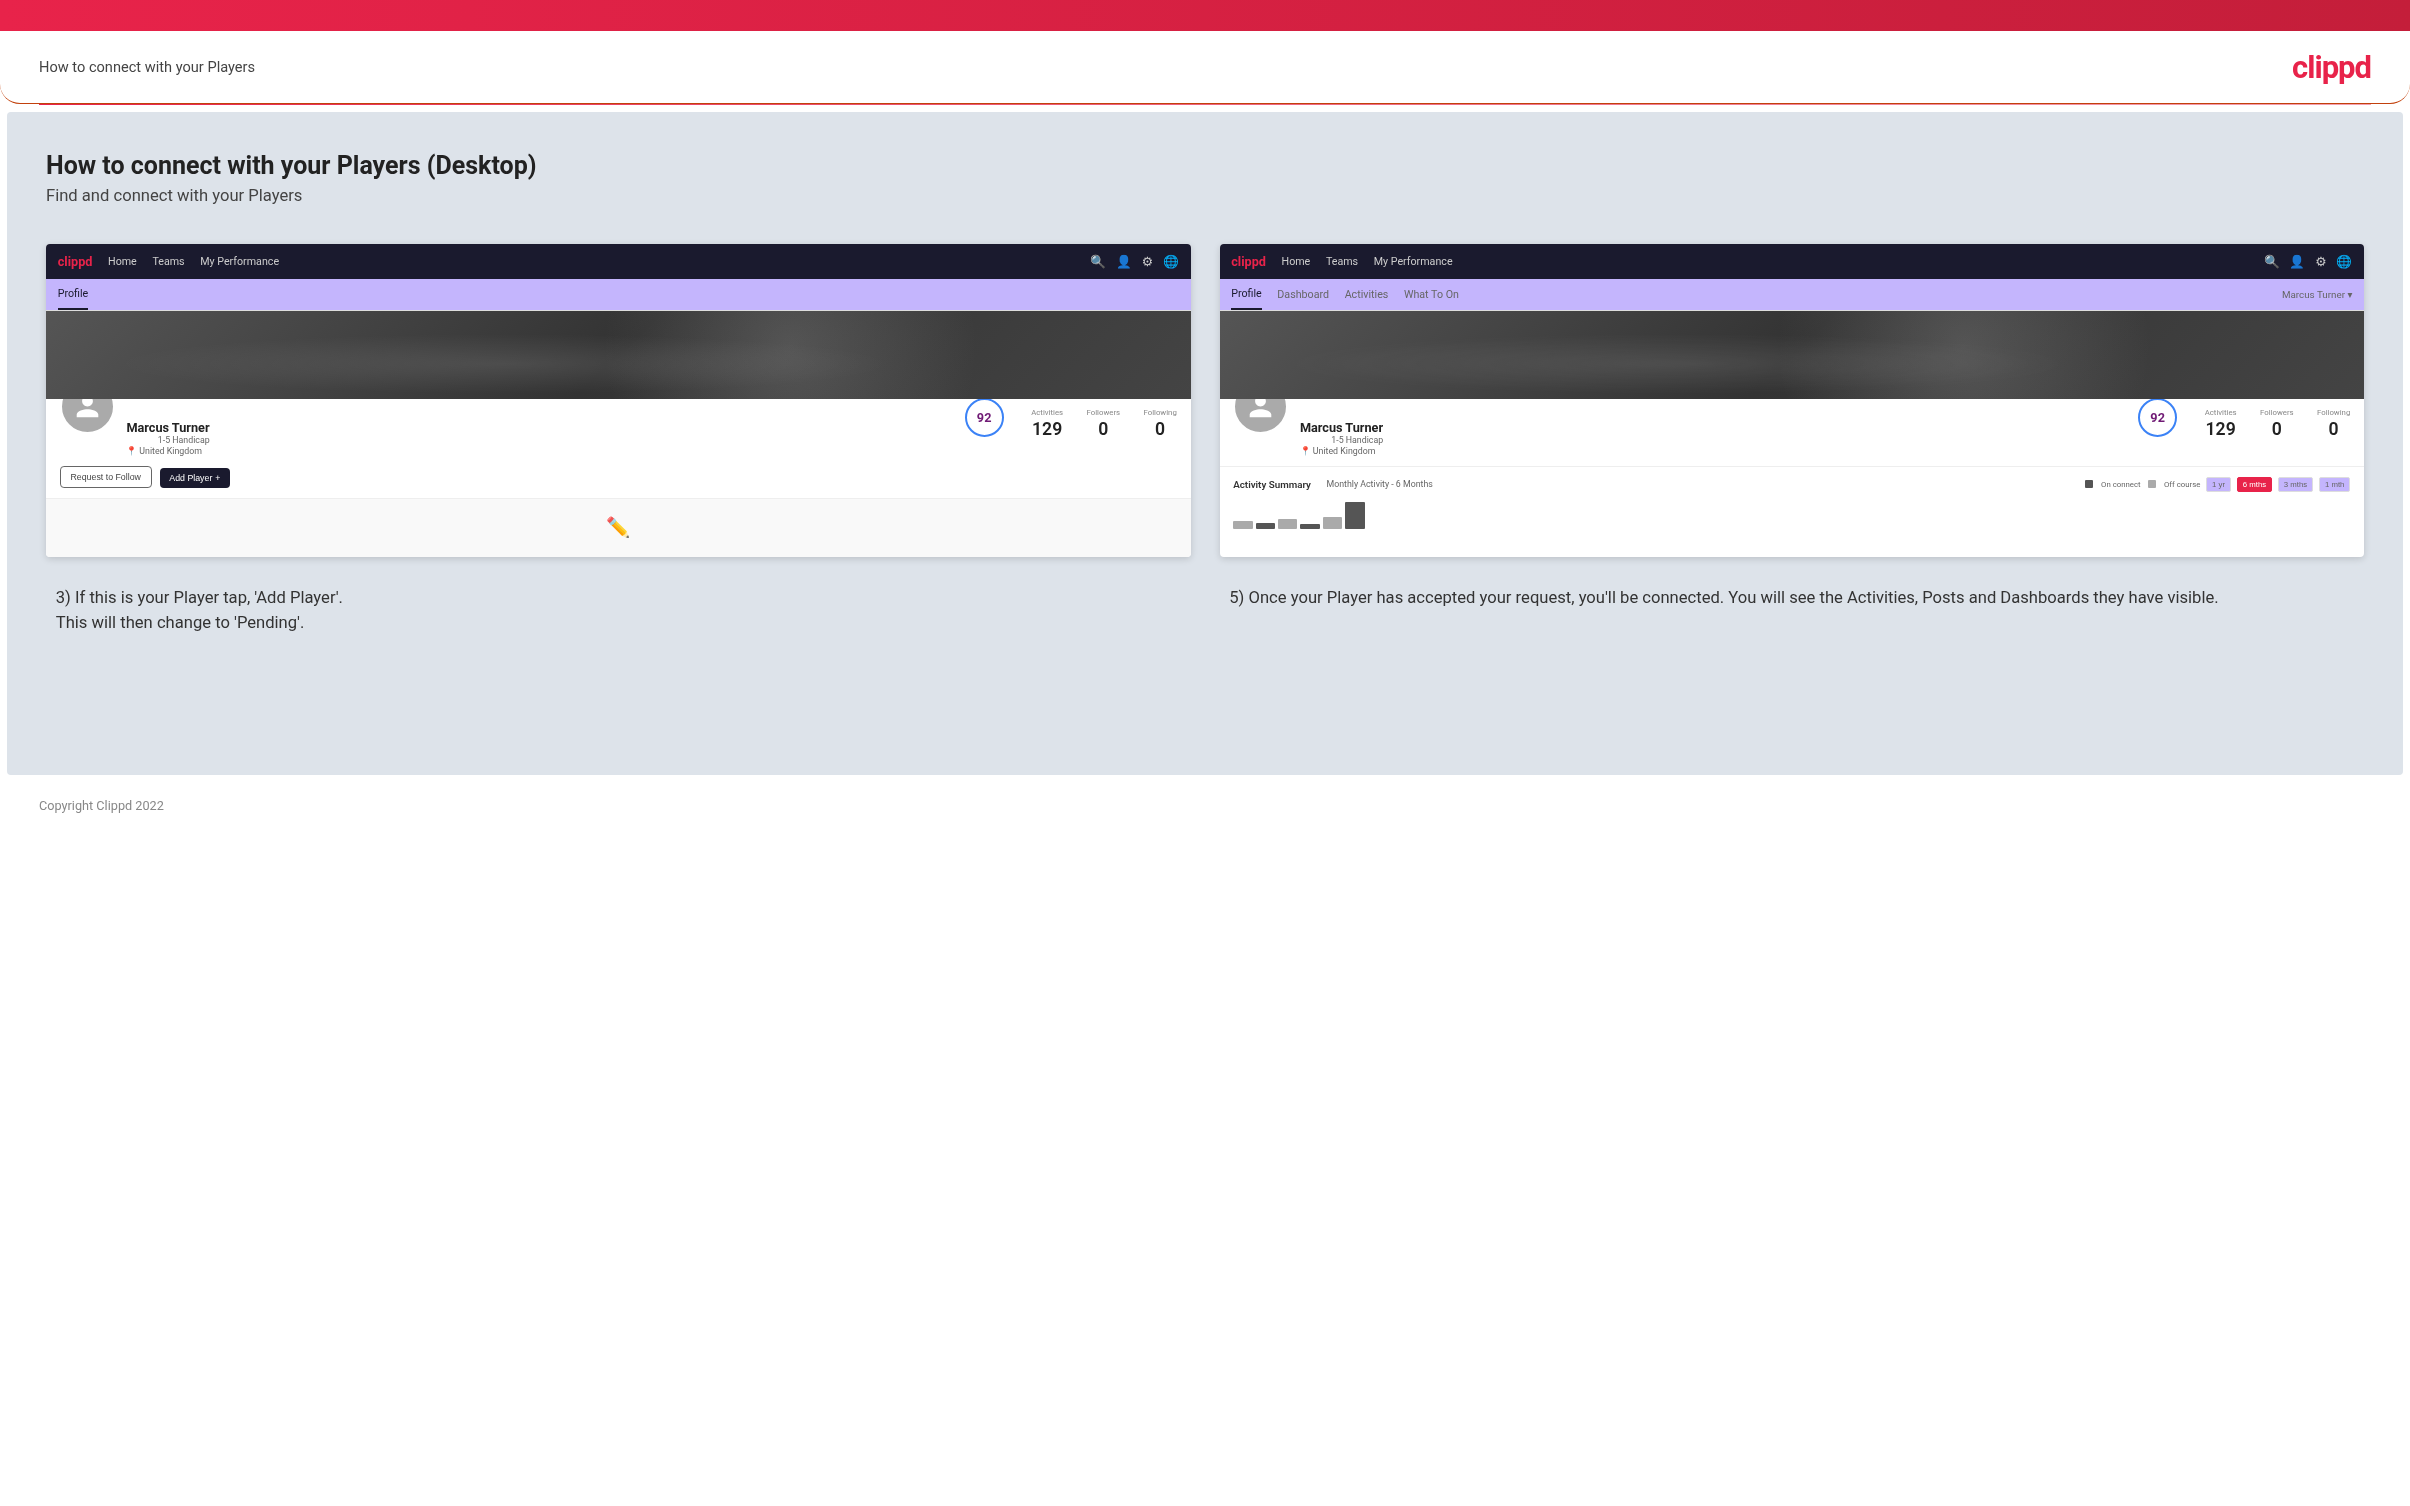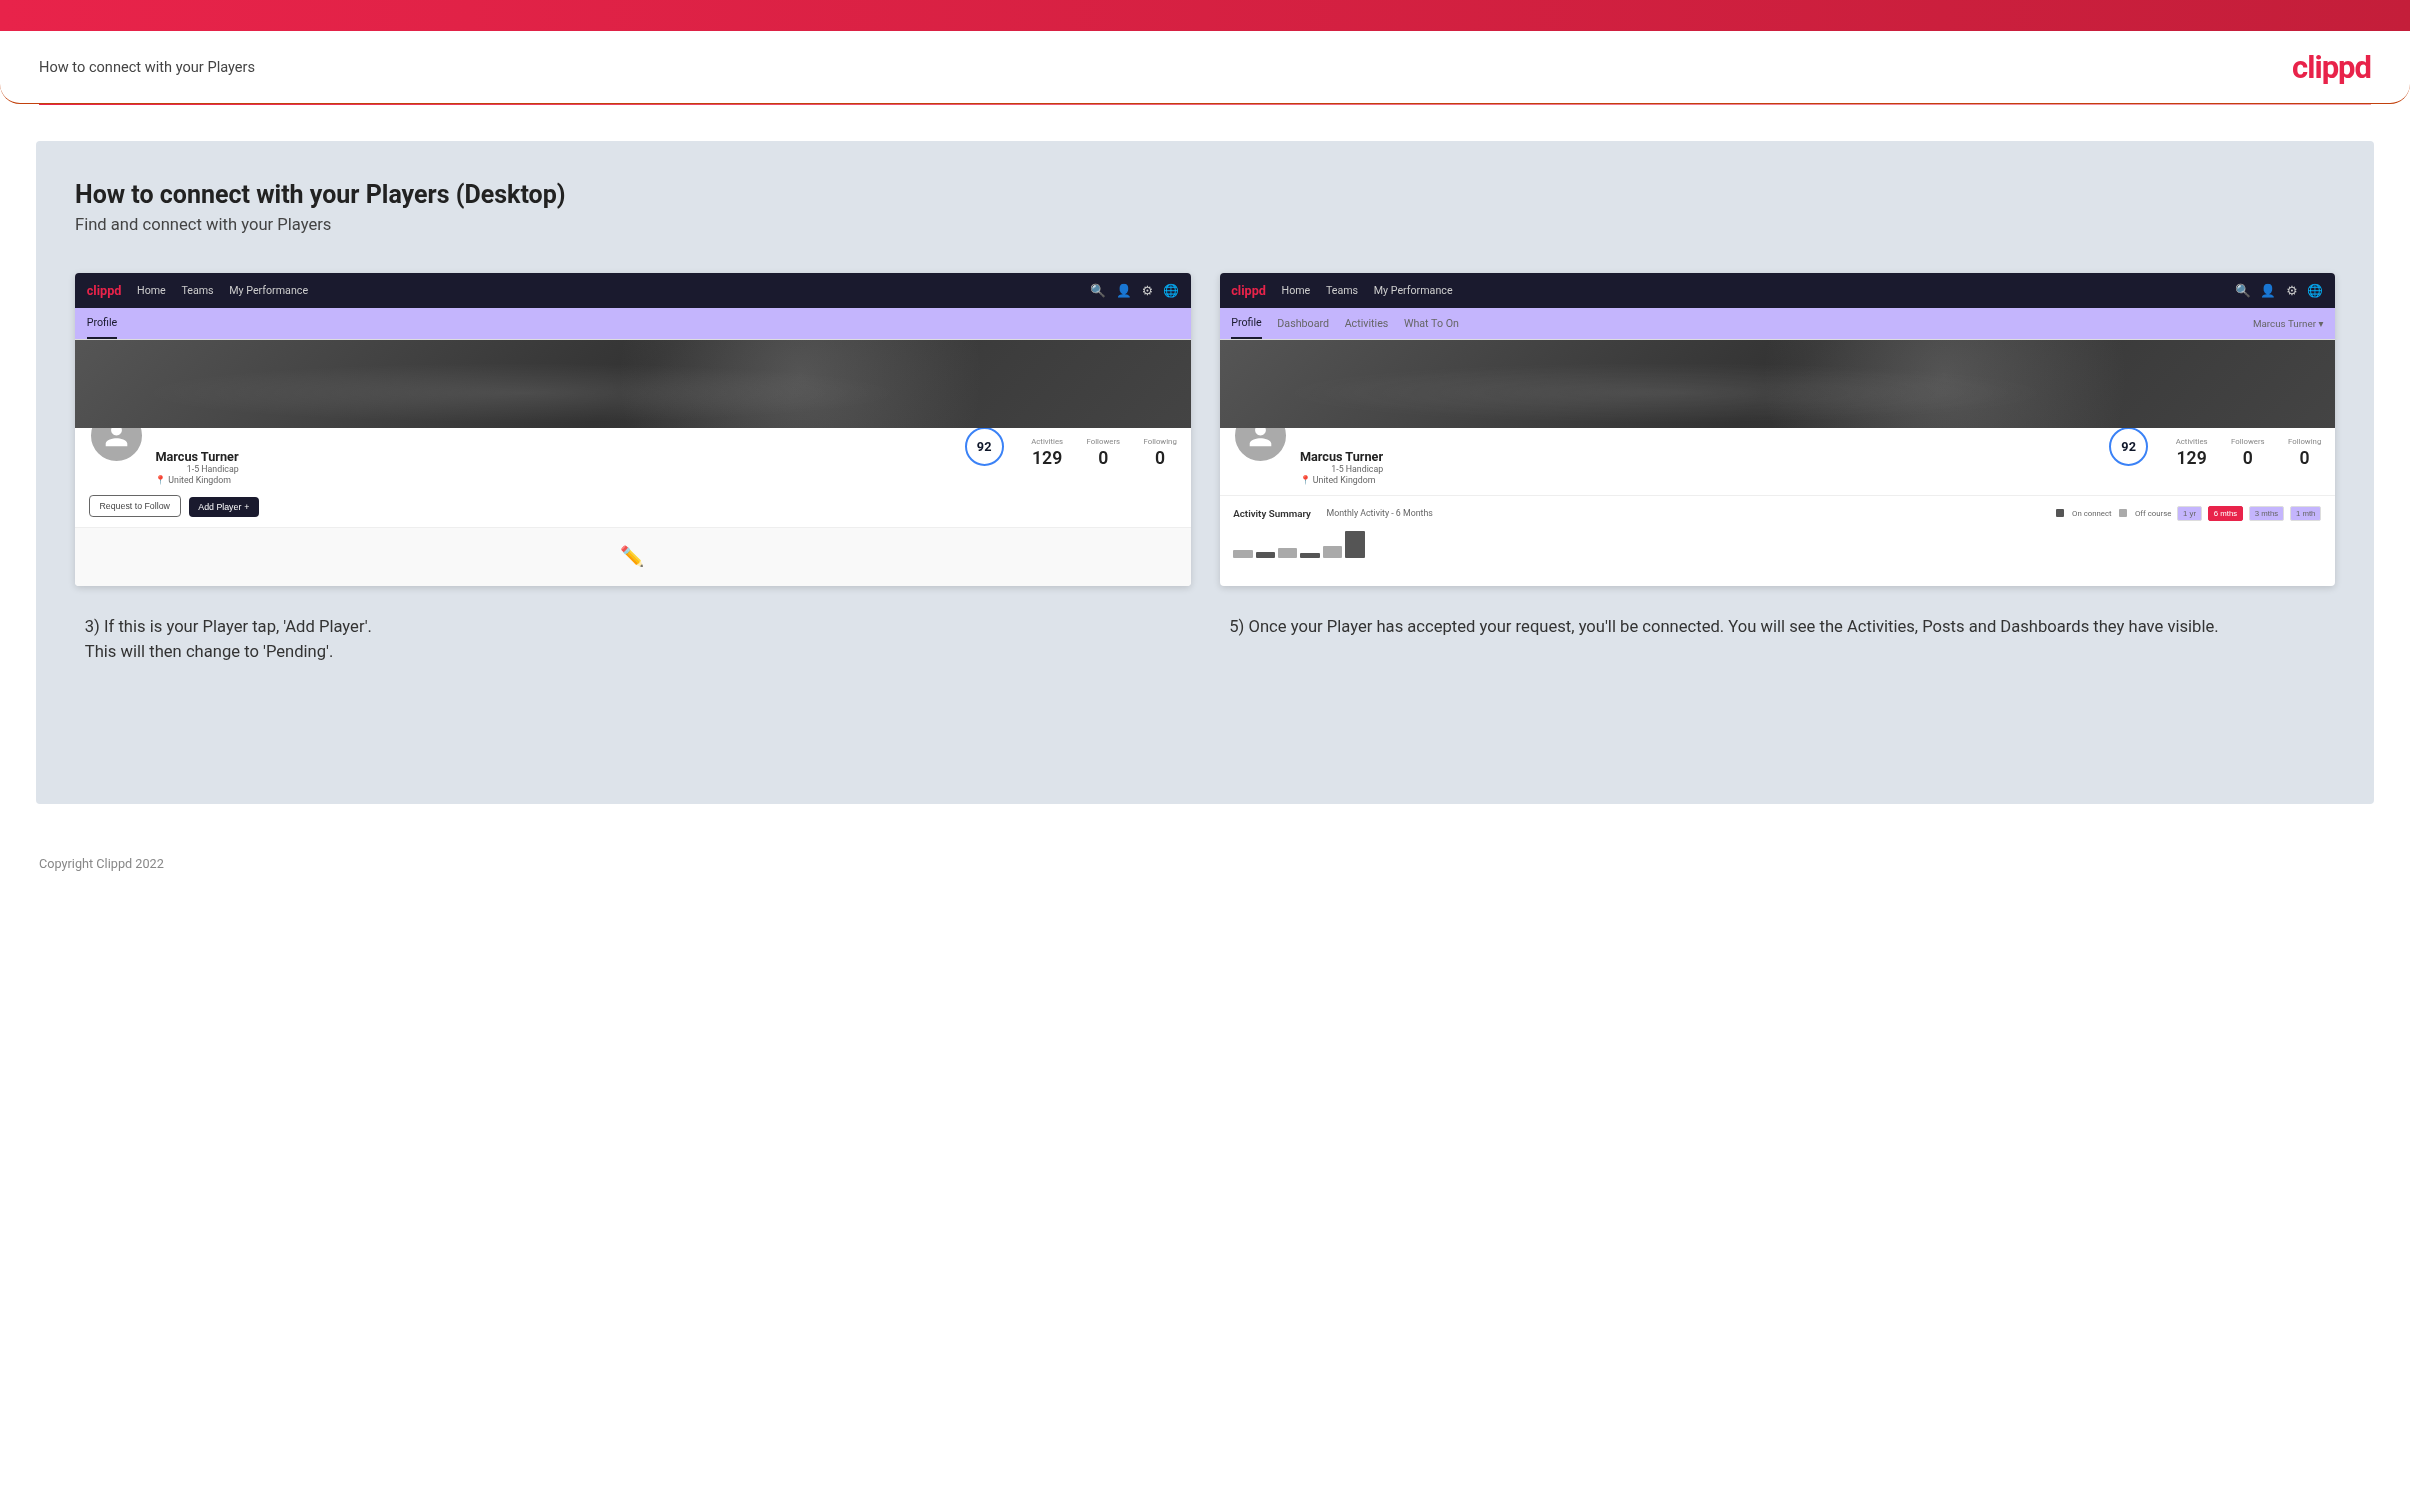--- a/index.html
+++ b/index.html
@@ -39,21 +39,21 @@
     
     .divider {
       height: 1px;
       background: linear-gradient(to right, #e8234a, #f5a0b0);
       margin: 0 39px;
     }
 
     
     .main {
       background: #dde3ea;
-      margin: 36px;
+      margin: 7px;
       padding: 39px;
       border-radius: 3.9px;
       min-height: 663px;
     }
 
     .main-title {
       font-size: 25px;
       font-weight: 700;
       color: #222;
       margin-bottom: 5.9px;
@@ -199,21 +199,21 @@
     .mock-quality-circle {
       width: 39px;
       height: 39px;
       border-radius: 50%;
       border: 2.9px solid #3b82f6;
       display: flex;
       align-items: center;
       justify-content: center;
       font-size: 12.7px;
       font-weight: 700;
-      color: #0f172a;
+      color: #701a75;
       margin: 0 auto 2px;
     }
     .mock-quality-label {
       font-size: 7.8px;
       color: #888;
       text-align: center;
     }
 
     .mock-name {
       font-size: 12.7px;

